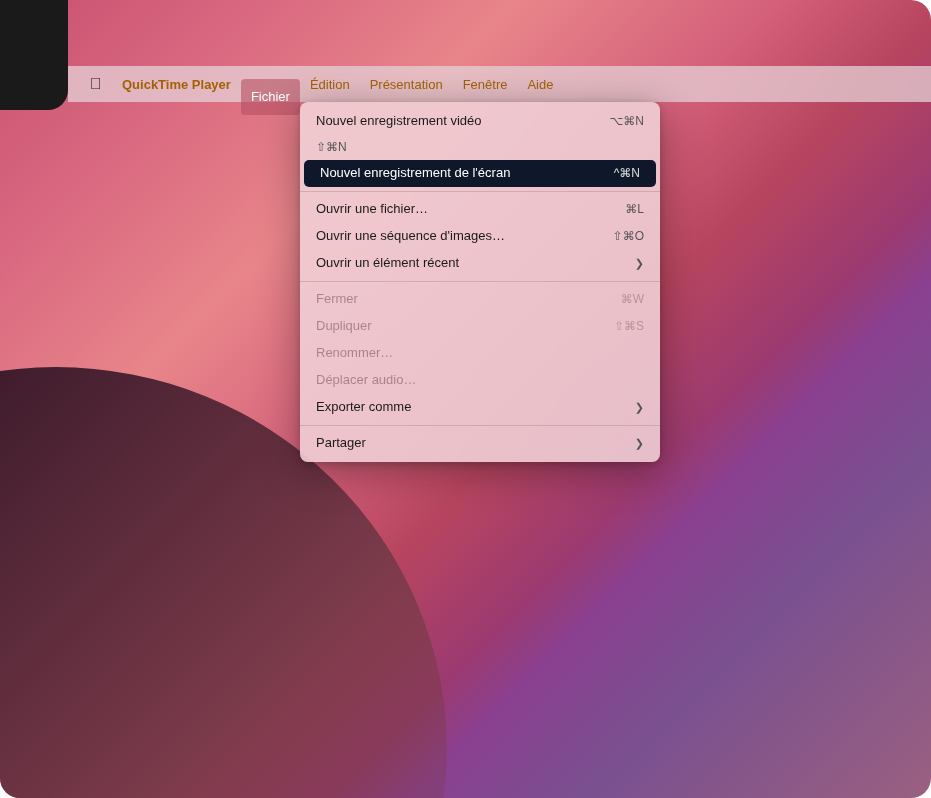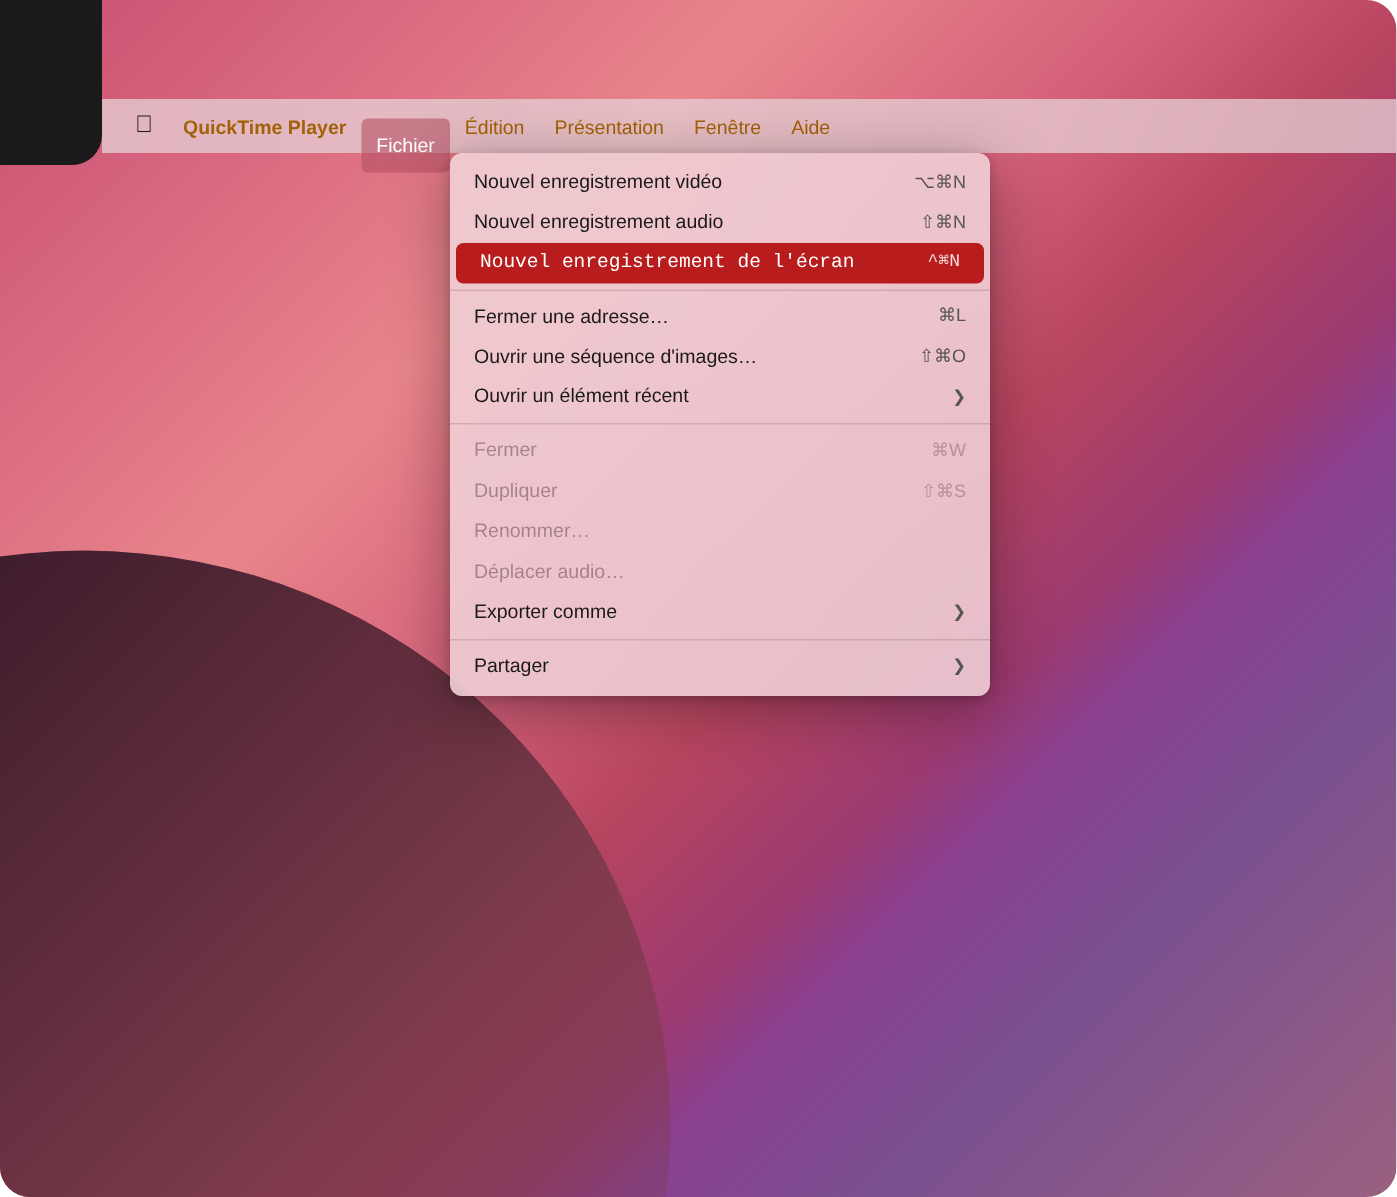--- a/index.html
+++ b/index.html
@@ -123,25 +123,24 @@
       padding: 5px 16px;
       font-size: 13px;
       color: #1a1a1a;
       cursor: pointer;
       min-height: 24px;
       line-height: 1.3;
       gap: 43px;
     }
 
     .menu-item.highlighted {
-      background: #b91c1c;
+      background: #0f172a;
       color: white;
       border-radius: 5px;
       margin: 0 4px;
-      font-family: Liberation Mono, monospace;
     }
 
     .menu-item.disabled {
       color: rgba(60, 30, 40, 0.4);
       cursor: default;
     }
 
     .menu-item-label {
       flex: 1;
     }
@@ -207,34 +206,33 @@
 </div>
 
 <div class="dropdown-menu">
 
   <div class="menu-item">
     <span class="menu-item-label">Nouvel enregistrement vidéo</span>
     <span class="menu-item-shortcut">⌥⌘N</span>
   </div>
 
   <div class="menu-item">
-    <span class="menu-item-label">Nouvel enregistrement audio</span>
     <span class="menu-item-shortcut">⇧⌘N</span>
   </div>
 
   <div class="menu-item highlighted">
     <span class="menu-item-label">Nouvel enregistrement de l'écran</span>
     <span class="menu-item-shortcut">^⌘N</span>
   </div>
 
   <div class="menu-separator"></div>
 
 
   <div class="menu-item">
-    <span class="menu-item-label">Fermer une adresse…</span>
+    <span class="menu-item-label">Ouvrir une fichier…</span>
     <span class="menu-item-shortcut">⌘L</span>
   </div>
 
   <div class="menu-item">
     <span class="menu-item-label">Ouvrir une séquence d'images…</span>
     <span class="menu-item-shortcut">⇧⌘O</span>
   </div>
 
   <div class="menu-item">
     <span class="menu-item-label">Ouvrir un élément récent</span>

